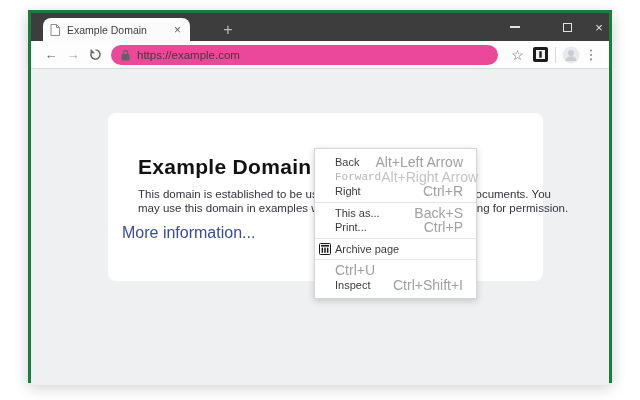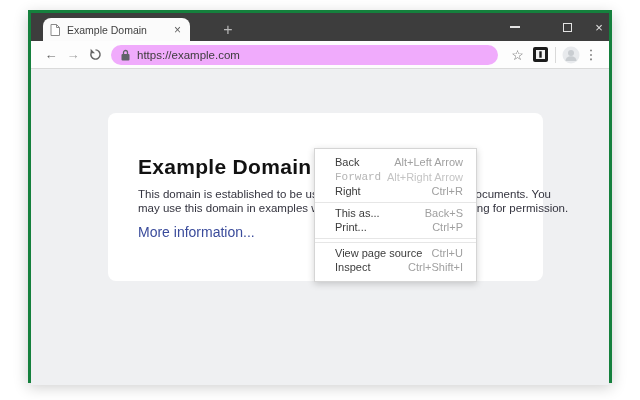--- a/index.html
+++ b/index.html
@@ -24,47 +24,47 @@
   .min-glyph { width:10px; height:1.5px; background:#e3e3e3; }
   .max-glyph { width:9px; height:9px; border:1.2px solid #e3e3e3; }
   .close-glyph { color:#e3e3e3; font-size:13px; line-height:1; }
 
   
   .toolbar { position:absolute; left:0; top:28px; width:100%; height:28px; background:#fdfdfd;
     border-bottom:1px solid #dadada; display:flex; align-items:center; padding:0 9px; }
   .navbtn { width:22px; height:24px; display:flex; align-items:center; justify-content:center; }
   .arrow { font-size:13px; color:#636363; }
   .arrow.dim { color:#a3a3a3; }
-  .omnibox { flex:1; height:20px; background:#f0abfc; border-radius:10px; display:flex;
+  .omnibox { flex:1; height:20px; background:#ec4899; border-radius:10px; display:flex;
     align-items:center; padding:0 10px; margin:0 8px 0 5px; }
   .url { font-size:11.5px; color:#3c3c3c; margin-left:7px; white-space:nowrap; }
   .tbicon { width:23px; height:24px; display:flex; align-items:center; justify-content:center; }
   .star { font-size:14px; color:#6d6d6d; }
   .tb-sep { width:1px; height:16px; background:#d9d9d9; margin:0 3px; }
   .dots { font-size:13px; color:#565656; }
 
   
   .content { position:absolute; left:0; top:56px; width:100%; height:316px; background:#eff0f2; }
   .card { position:absolute; left:77px; top:44px; width:435px; height:168px; background:#ffffff;
     border-radius:8px; }
   .heading { position:absolute; left:30px; top:42px; font-size:21px; font-weight:bold;
     color:#121212; letter-spacing:0.3px; white-space:nowrap; }
   .para { position:absolute; left:30px; top:75px; font-size:11.5px; line-height:13.5px;
     color:#34343f; }
   .para span { display:block; white-space:nowrap; }
-  .moreinfo { position:absolute; left:30px; top:111px; font-size:14px; color:#3a4b9b;
+  .moreinfo { position:absolute; left:14px; top:111px; font-size:16px; color:#3a4b9b;
     white-space:nowrap; }
 
   
   .ctxmenu { position:absolute; left:283px; top:135px; width:163px; background:#ffffff;
     border:1px solid #d5d5d5; box-shadow:0 2px 7px rgba(0,0,0,0.18); padding:6px 0; z-index:10; }
   .mi { position:relative; height:14.5px; display:flex; align-items:center;
     justify-content:space-between; padding:0 13px 0 20px; }
   .mi .lbl { font-size:11px; color:#3c3c3c; white-space:nowrap; }
-  .mi .sc { font-size:11px; color:#a0a0a0; white-space:nowrap; }
+  .mi .sc { font-size:14px; color:#a0a0a0; white-space:nowrap; }
   .mi.disabled .lbl { color:#b4b4b4;font-family:Liberation Mono, monospace; } .mi.disabled .sc { color:#c4c4c4; }
   .mi .mi-icon { position:absolute; left:4px; top:1px; }
   .msep { height:1px; background:#e6e6e6; margin:3px 0; }
 </style>
 </head>
 <body>
 
 <div class="window">
 
   <div class="titlebar">
@@ -168,23 +168,35 @@
     <div class="msep"></div>
     <div class="mi">
       <span class="lbl">This as...</span>
       <span class="sc">Back+S</span>
     </div>
     <div class="mi">
       <span class="lbl">Print...</span>
       <span class="sc">Ctrl+P</span>
     </div>
     <div class="msep"></div>
+    <div class="mi">
+      <span class="mi-icon" style="display:flex;">
+        <svg width="12" height="12" viewBox="0 0 12 12">
+          <rect x="0.5" y="0.5" width="11" height="11" rx="1" fill="#ffffff" stroke="#1a1a1a"></rect>
+          <rect x="2" y="1.9" width="8" height="1.7" fill="#1a1a1a"></rect>
+          <rect x="2.6" y="4.6" width="1.5" height="5.2" fill="#1a1a1a"></rect>
+          <rect x="5.25" y="4.6" width="1.5" height="5.2" fill="#1a1a1a"></rect>
+          <rect x="7.9" y="4.6" width="1.5" height="5.2" fill="#1a1a1a"></rect>
+        </svg>
+      </span>
+      <span class="lbl">Archive page</span>
+      <span class="sc"></span>
+    </div>
     <div class="msep"></div>
     <div class="mi">
-      <span class="lbl">View page source</span>
       <span class="sc">Ctrl+U</span>
     </div>
     <div class="mi">
       <span class="lbl">Inspect</span>
       <span class="sc">Ctrl+Shift+I</span>
     </div>
   </div>
 
 </div>
 

